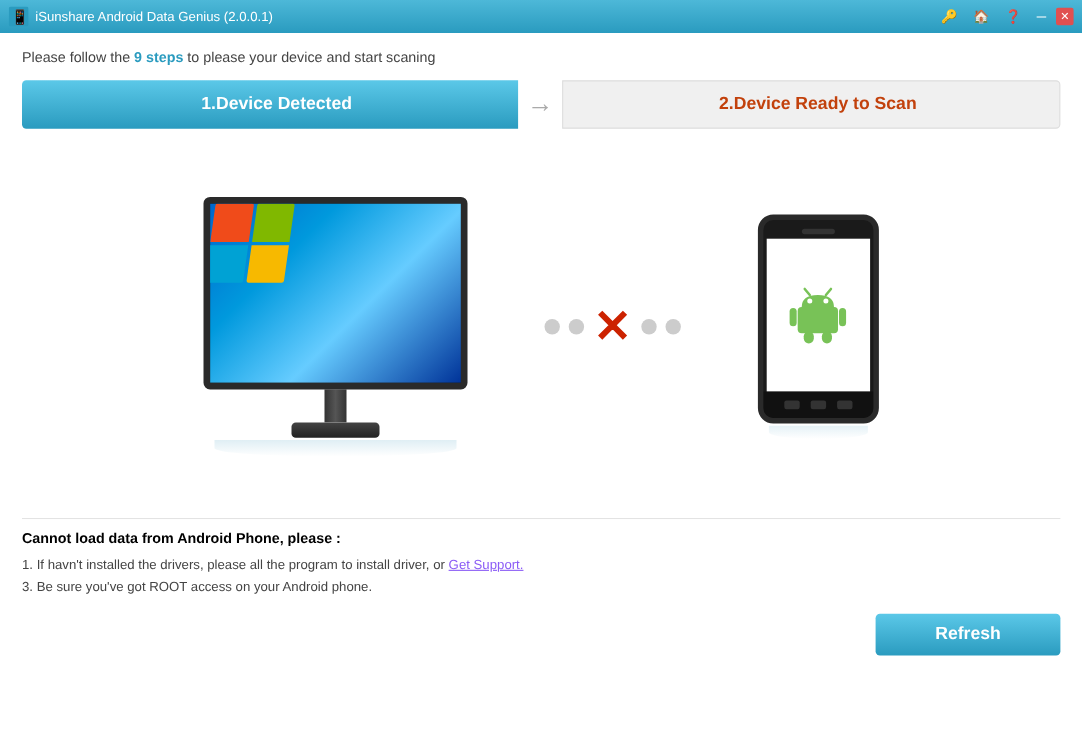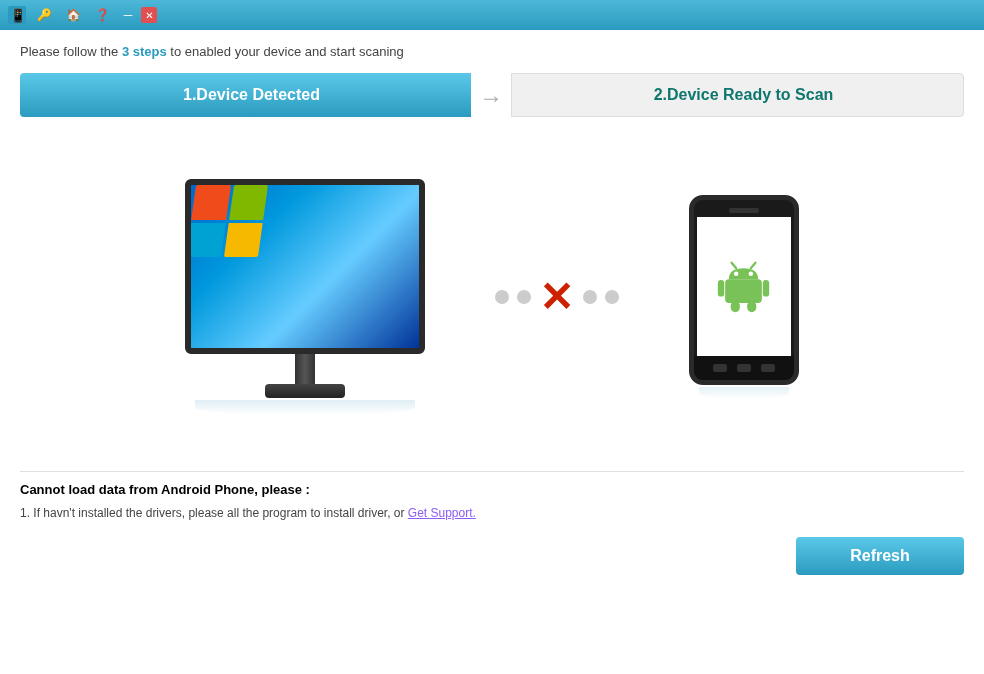--- a/index.html
+++ b/index.html
@@ -89,21 +89,21 @@
       padding-left: 12px;
     }
     .step-box.active {
       background: linear-gradient(to bottom, #5bc8e8, #2a9bbf);
       color: #fff;
       flex: 1;
       border-radius: 4px 0 0 4px;
     }
     .step-box.inactive {
       background: #f0f0f0;
-      color: #0f766e;
+      color: #c2410c;
       flex: 1;
       border-radius: 0 4px 4px 0;
       border: 1px solid #ddd;
     }
     .step-arrow {
       color: #aaa;
       font-size: 24px;
       padding: 0 8px;
       flex-shrink: 0;
     }
@@ -316,33 +316,34 @@
 <body>
 
 <div class="title-bar">
 
   <div class="title-bar-icon">
     <svg viewBox="0 0 18 18" xmlns="http://www.w3.org/2000/svg">
       <rect width="18" height="18" rx="2" fill="#2a9bbf"></rect>
       <text x="2" y="14" font-size="13" fill="white">📱</text>
     </svg>
   </div>
+  <span class="title-bar-text">iSunshare Android Data Genius (2.0.0.1)</span>
   <div class="title-bar-controls">
     <span class="title-bar-icon-btn">🔑</span>
     <span class="title-bar-icon-btn">🏠</span>
     <span class="title-bar-icon-btn">❓</span>
     <span class="title-bar-icon-btn">─</span>
     <span class="title-bar-btn close">✕</span>
   </div>
 </div>
 
 <div class="main">
 
   <div class="intro-text">
-    <span>Please follow the </span><span class="steps-highlight">3 steps</span><span> to enabled your device and start scaning</span>
+    <span>Please follow the </span><span class="steps-highlight">9 steps</span><span> to please your device and start scaning</span>
   </div>
 
   <div class="steps-bar">
     <div class="step-box active">
       <span>1.Device Detected</span>
     </div>
     <div class="step-arrow">→</div>
     <div class="step-box inactive">
       <span>2.Device Ready to Scan</span>
     </div>
@@ -411,18 +412,21 @@
 </div>
 
 <hr class="divider-line">
 
 <div class="bottom-section">
   <div class="error-title">Cannot load data from Android Phone, please :</div>
   <ul class="info-list">
     <li>
       1. <span>If havn't installed the drivers, please all the program to install driver, or </span><span class="get-support-link">Get Support.</span>
     </li>
+    <li>
+      3. <span>Be sure you've got ROOT access on your Android phone.</span>
+    </li>
   </ul>
 </div>
 
 <div class="refresh-row">
   <button class="refresh-btn">Refresh</button>
 </div>
 
 </body></html>

